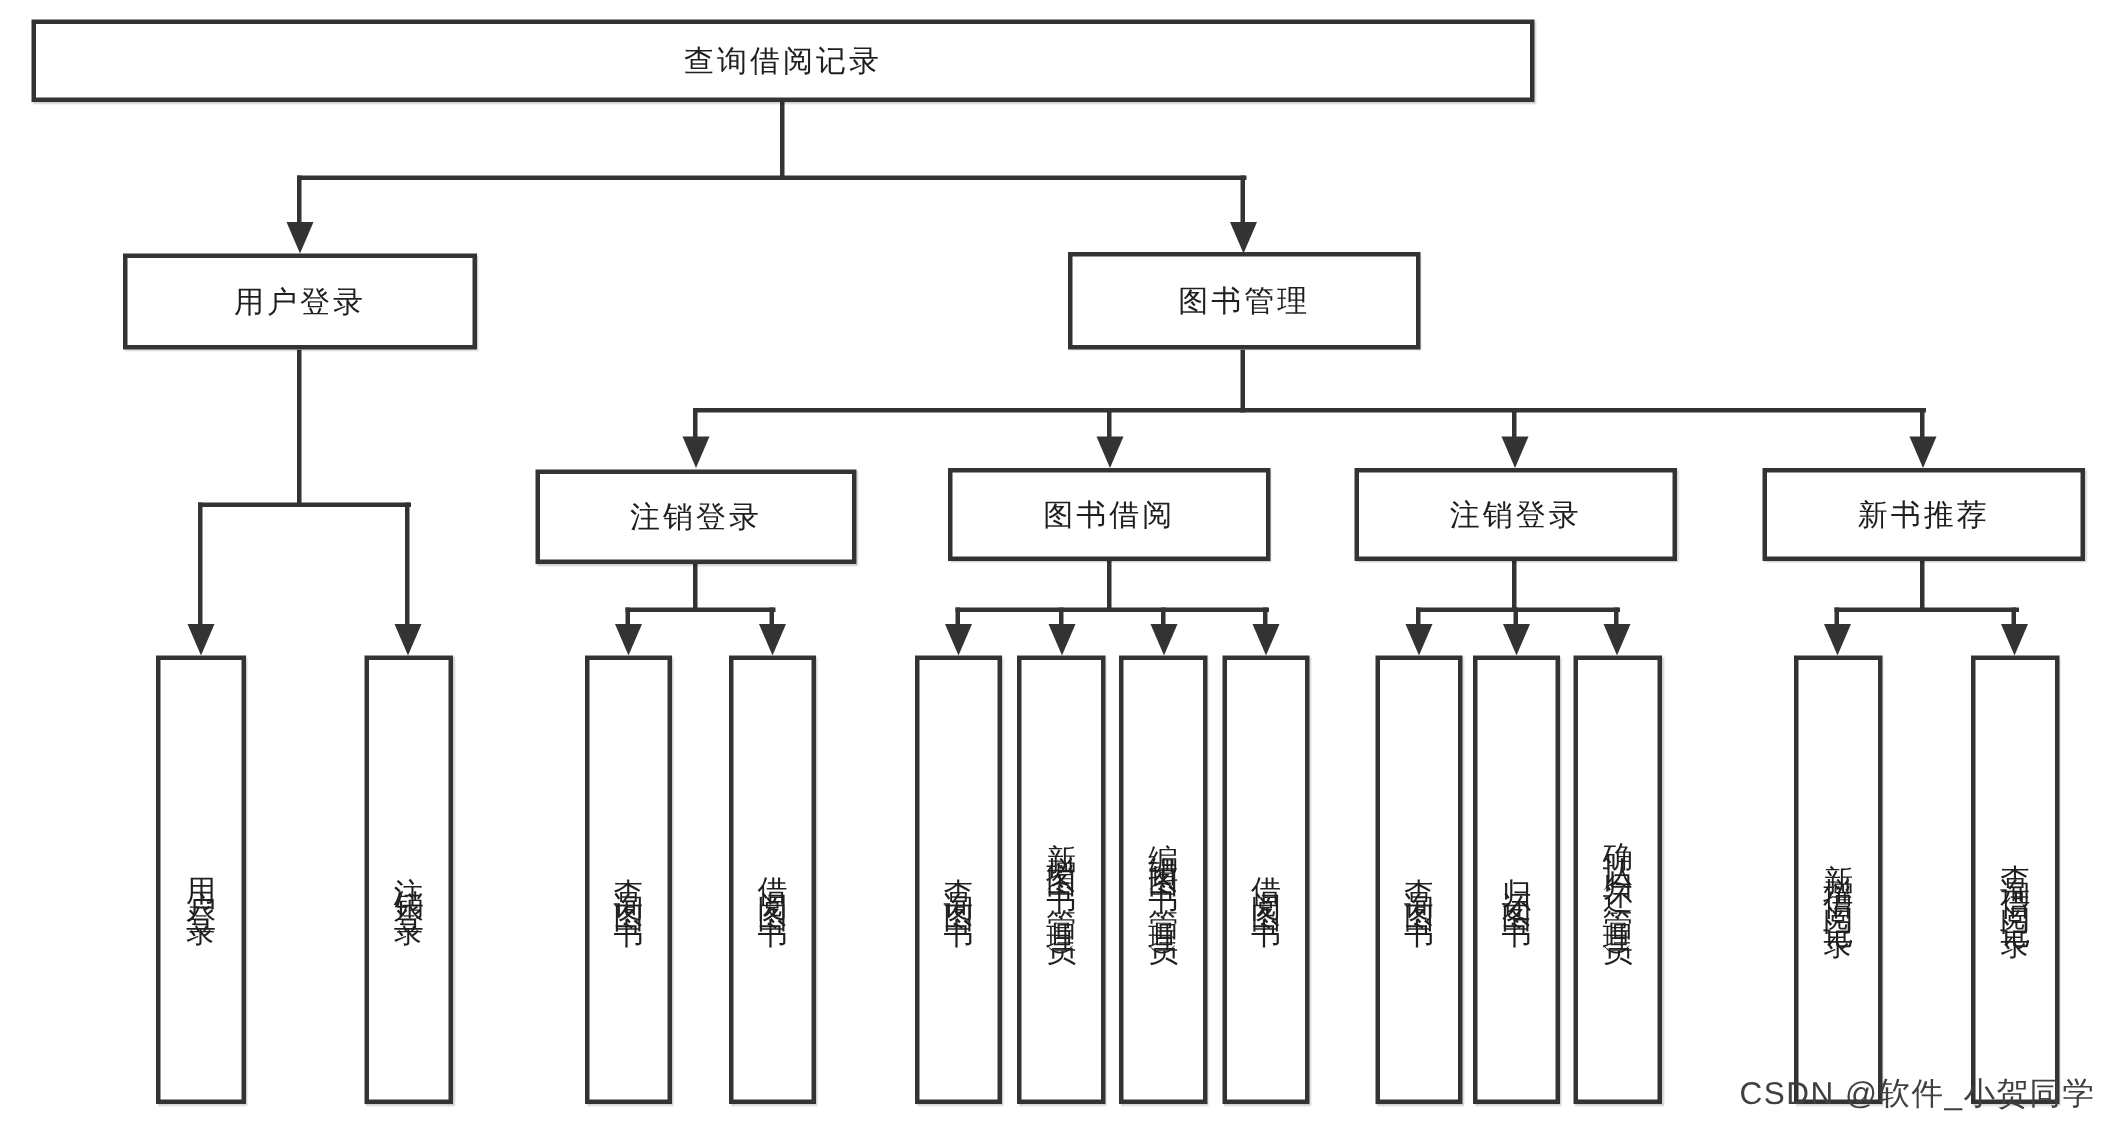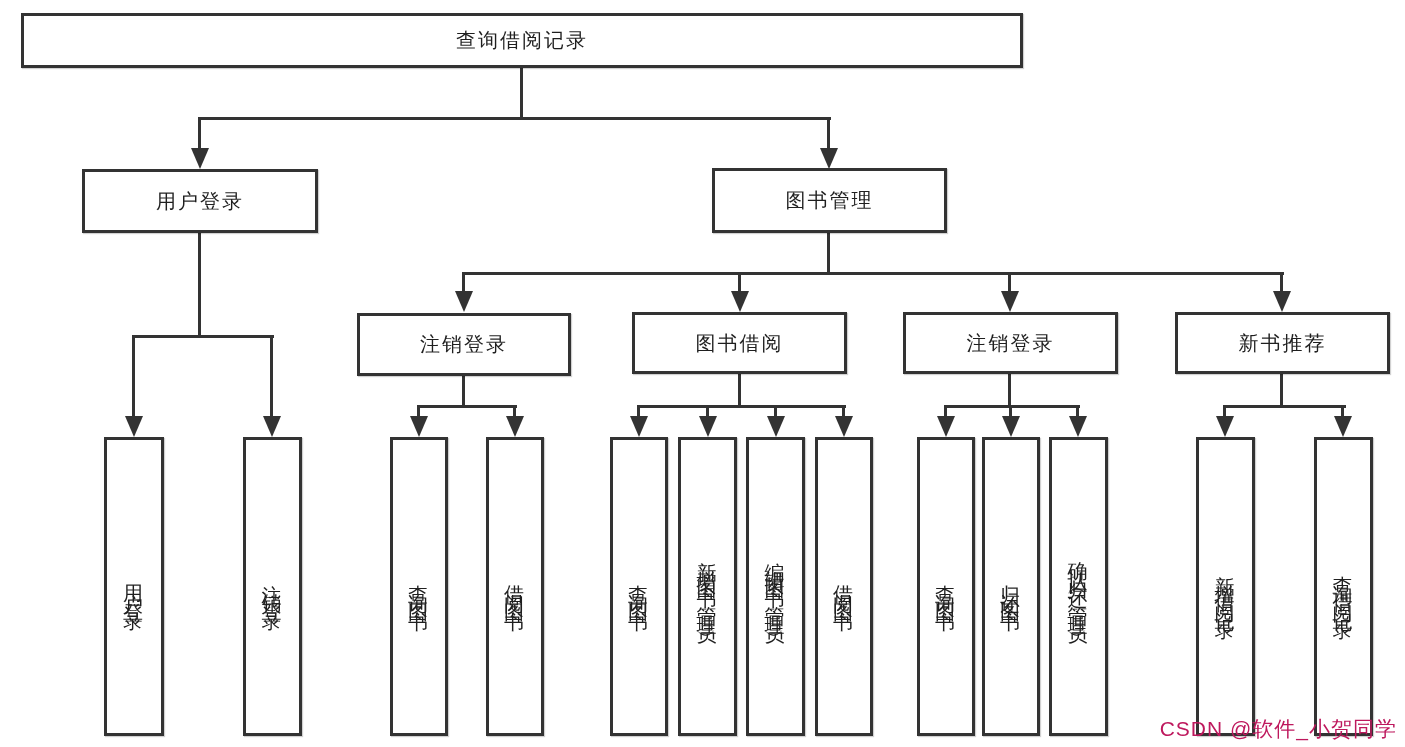--- a/index.html
+++ b/index.html
@@ -55,21 +55,21 @@
     border-left: 9px solid transparent;
     border-right: 9px solid transparent;
     border-top: 21px solid #333333;
     z-index: 1;
   }
   .watermark {
     position: absolute;
     right: 8px;
     bottom: 4px;
     font-size: 21px;
-    color: #be185d;
+    color: #404040;
     letter-spacing: 1px;
     z-index: 3;
     white-space: nowrap;
   }
 </style>
 </head>
 <body>
 
 <div id="canvas">
 

